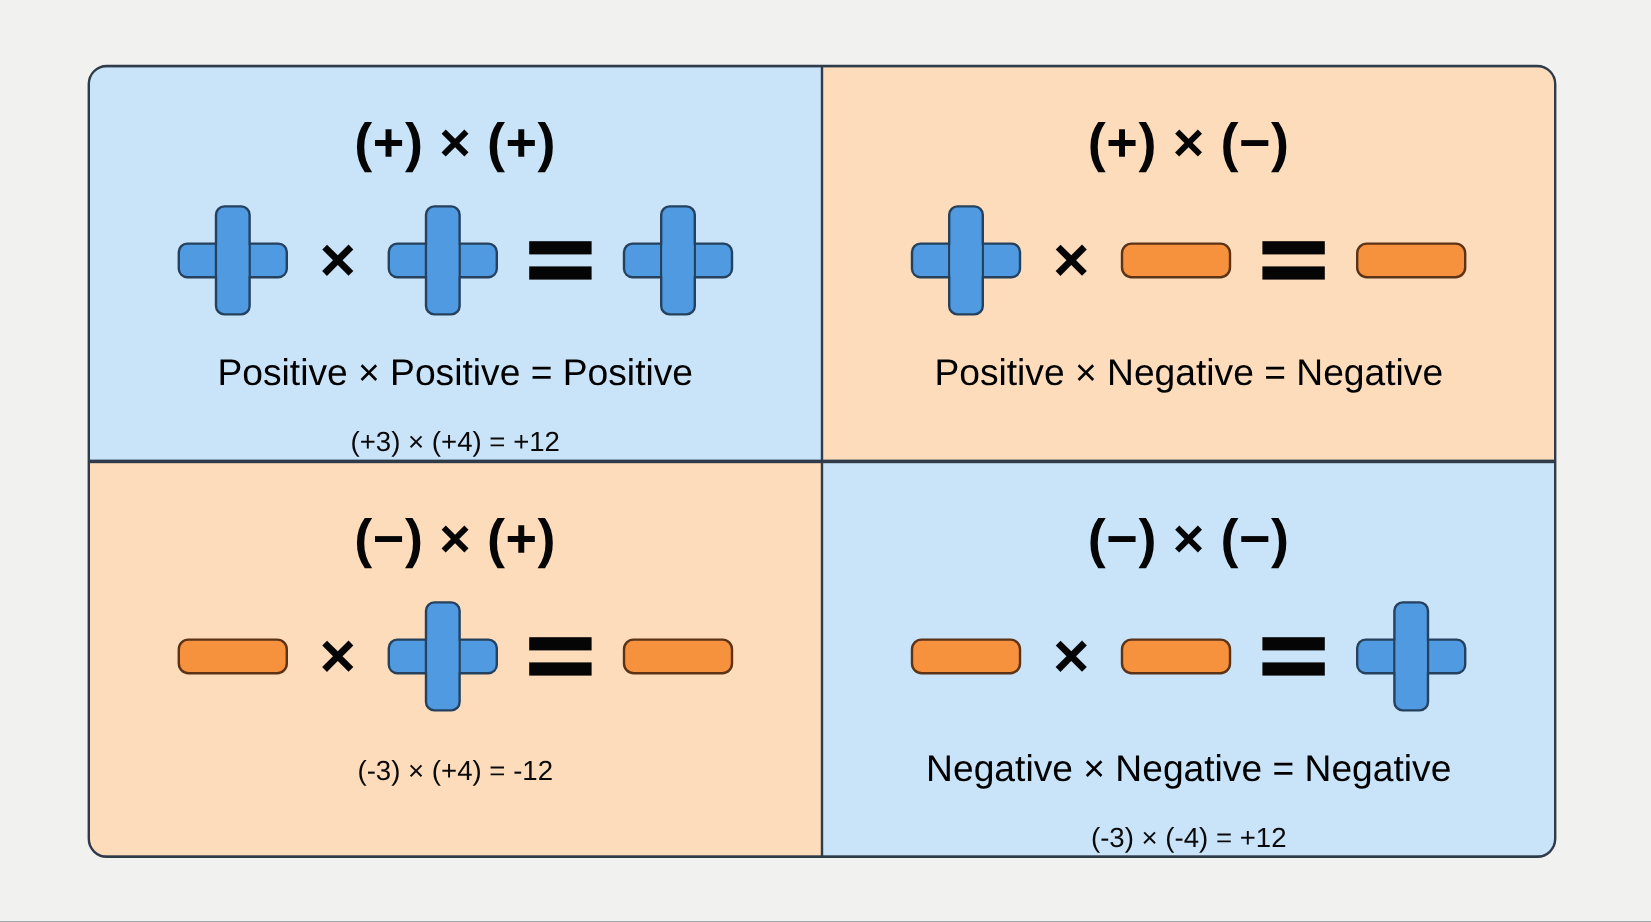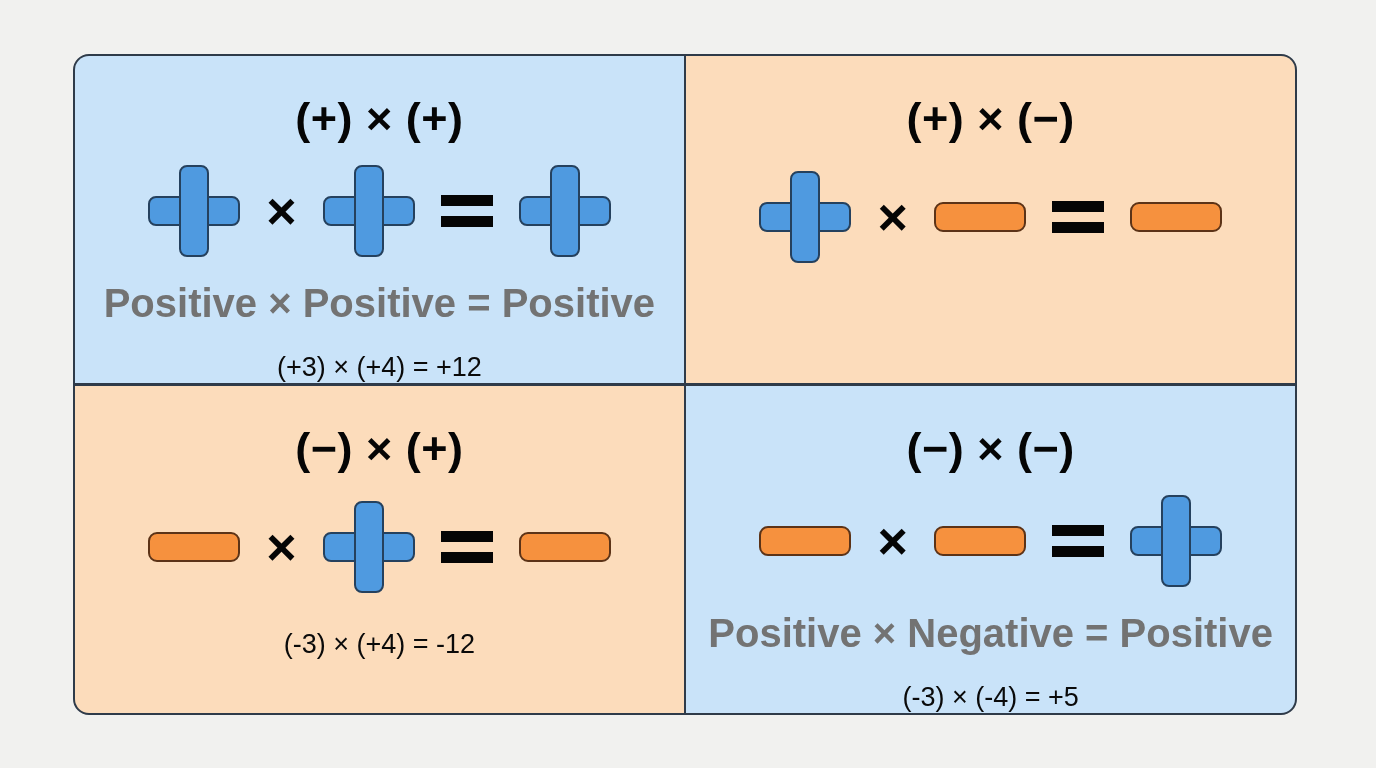--- a/index.html
+++ b/index.html
@@ -134,29 +134,29 @@
     position: absolute;
     left: 0;
     width: 52px;
     height: 11px;
     background: #050505;
   }
   .op-equals .eqbar.top    { top: 2px; }
   .op-equals .eqbar.bottom { top: 23px; }
 
   .quad-rule {
-    font-size: 40px;
-    font-weight: bold;
-    color: #737373;
+    font-size: 31px;
+    font-weight: normal;
+    color: #000000;
     margin-top: 20px;
     white-space: nowrap;
   }
 
   .quad-example {
-    font-size: 27px;
+    font-size: 23px;
     font-weight: normal;
     color: #0a0a0a;
     margin-top: 26px;
     white-space: nowrap;
   }
 </style>
 </head>
 <body>
 
 <div class="stage">
@@ -199,20 +199,21 @@
             <div class="bar core"></div>
         </div>
         <div class="op-times">×</div>
         <div class="sign-minus"></div>
         <div class="op-equals">
           <div class="eqbar top"></div>
             <div class="eqbar bottom"></div>
         </div>
         <div class="sign-minus"></div>
       </div>
+      <div class="quad-rule">Positive × Negative = Negative</div>
     </div>
 
     <div class="quad peach">
       <div class="quad-title">(−) × (+)</div>
       <div class="icon-row">
         <div class="sign-minus"></div>
         <div class="op-times">×</div>
         <div class="sign-plus">
           <div class="bar h"></div>
             <div class="bar v"></div>
@@ -236,18 +237,18 @@
         <div class="op-equals">
           <div class="eqbar top"></div>
             <div class="eqbar bottom"></div>
         </div>
         <div class="sign-plus">
           <div class="bar h"></div>
             <div class="bar v"></div>
             <div class="bar core"></div>
         </div>
       </div>
-      <div class="quad-rule">Positive × Negative = Positive</div>
-      <div class="quad-example">(-3) × (-4) = +5</div>
+      <div class="quad-rule">Negative × Negative = Negative</div>
+      <div class="quad-example">(-3) × (-4) = +12</div>
     </div>
 
   </div>
 </div>
 
 </body></html>

